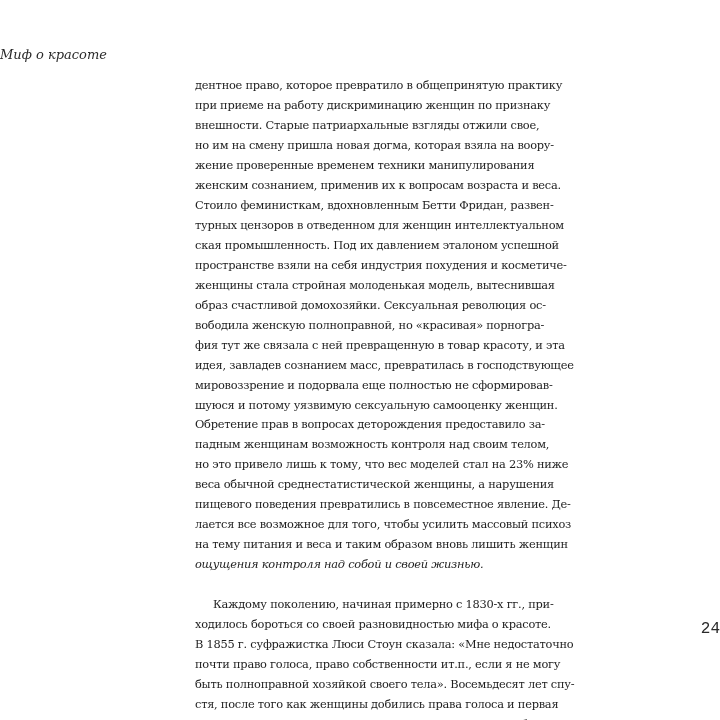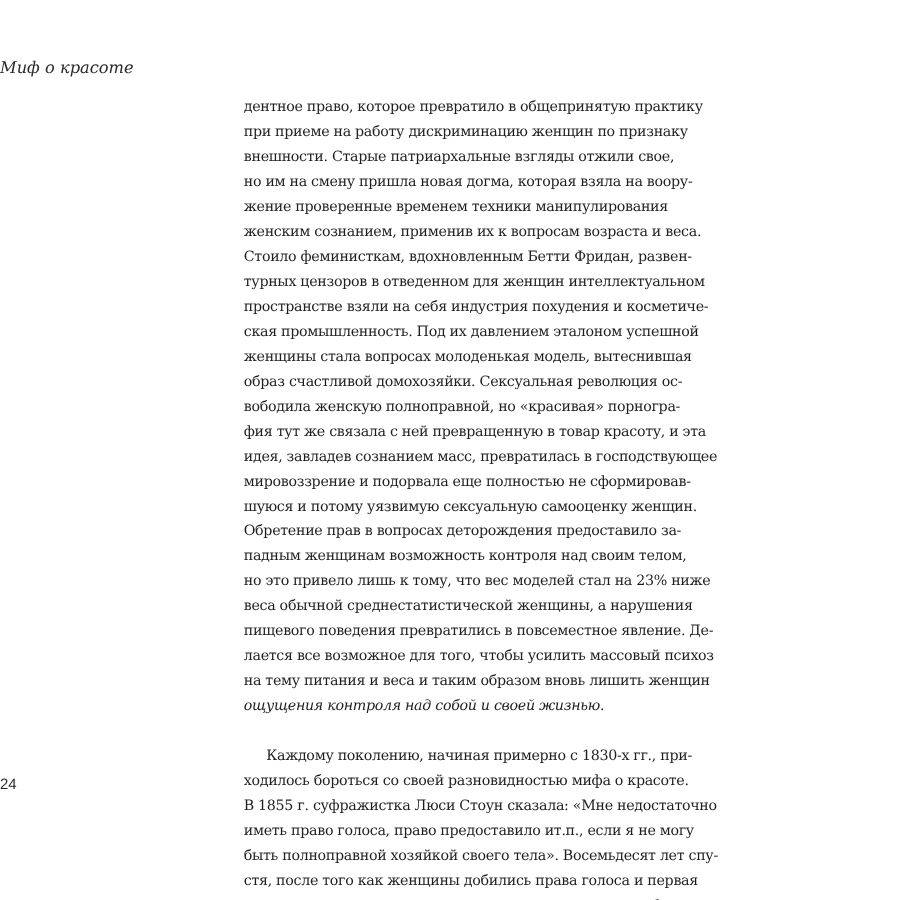--- a/index.html
+++ b/index.html
@@ -11,63 +11,63 @@
   }
   .body-text {
     position:absolute; left:195px; top:76px; width:333px;
     font-family:"DejaVu Serif", serif; font-size:11.4px; line-height:19.97px;
     color:#1e1e1e; text-align:justify; letter-spacing:-0.25px;
   }
   .line { display:block; height:19.97px; white-space:nowrap; text-align:justify; text-align-last:justify; }
   .line.last { text-align-last:left;font-style:italic; }
   .line.indent { padding-left:18px;margin-top:20px; }
   .page-number {
-    position:absolute; left:0; width:720px; top:620px; text-align:left;
-    font-family:Liberation Sans, sans-serif; font-size:12px; color:#2a2a2a;
+    position:absolute; left:0; width:720px; top:620px; text-align:right;
+    font-family:Liberation Mono, monospace; font-size:16px; color:#2a2a2a;
   }
 </style>
 </head>
 <body>
 
 <div class="page">
   <div class="running-head">Миф о красоте</div>
 
   <div class="body-text">
     <div>
       <span class="line">дентное право, которое превратило в общепринятую практику</span>
       <span class="line">при приеме на работу дискриминацию женщин по признаку</span>
       <span class="line">внешности. Старые патриархальные взгляды отжили свое,</span>
       <span class="line">но им на смену пришла новая догма, которая взяла на воору-</span>
       <span class="line">жение проверенные временем техники манипулирования</span>
       <span class="line">женским сознанием, применив их к вопросам возраста и веса.</span>
       <span class="line">Стоило феминисткам, вдохновленным Бетти Фридан, развен-</span>
       <span class="line">турных цензоров в отведенном для женщин интеллектуальном</span>
+      <span class="line">ская промышленность. Под их давлением эталоном успешной</span>
       <span class="line">пространстве взяли на себя индустрия похудения и косметиче-</span>
-      <span class="line">ская промышленность. Под их давлением эталоном успешной</span>
-      <span class="line">женщины стала вопросах молоденькая модель, вытеснившая</span>
+      <span class="line">женщины стала стройная молоденькая модель, вытеснившая</span>
       <span class="line">образ счастливой домохозяйки. Сексуальная революция ос-</span>
       <span class="line">вободила женскую полноправной, но «красивая» порногра-</span>
       <span class="line">фия тут же связала с ней превращенную в товар красоту, и эта</span>
       <span class="line">идея, завладев сознанием масс, превратилась в господствующее</span>
       <span class="line">мировоззрение и подорвала еще полностью не сформировав-</span>
       <span class="line">шуюся и потому уязвимую сексуальную самооценку женщин.</span>
       <span class="line">Обретение прав в вопросах деторождения предоставило за-</span>
       <span class="line">падным женщинам возможность контроля над своим телом,</span>
       <span class="line">но это привело лишь к тому, что вес моделей стал на 23% ниже</span>
       <span class="line">веса обычной среднестатистической женщины, а нарушения</span>
       <span class="line">пищевого поведения превратились в повсеместное явление. Де-</span>
       <span class="line">лается все возможное для того, чтобы усилить массовый психоз</span>
       <span class="line">на тему питания и веса и таким образом вновь лишить женщин</span>
       <span class="line last">ощущения контроля над собой и своей жизнью.</span>
     </div>
     <div>
       <span class="line indent">Каждому поколению, начиная примерно с 1830-х гг., при-</span>
       <span class="line">ходилось бороться со своей разновидностью мифа о красоте.</span>
       <span class="line">В 1855 г. суфражистка Люси Стоун сказала: «Мне недостаточно</span>
-      <span class="line">иметь право голоса, право предоставило ит.п., если я не могу</span>
+      <span class="line">почти право голоса, право собственности ит.п., если я не могу</span>
       <span class="line">быть полноправной хозяйкой своего тела». Восемьдесят лет спу-</span>
       <span class="line">стя, после того как женщины добились права голоса и первая</span>
       <span class="line">волна организованного женского движения пошла на убыль,</span>
 
     </div>
   </div>
 
   <div class="page-number">24</div>
 </div>
 

